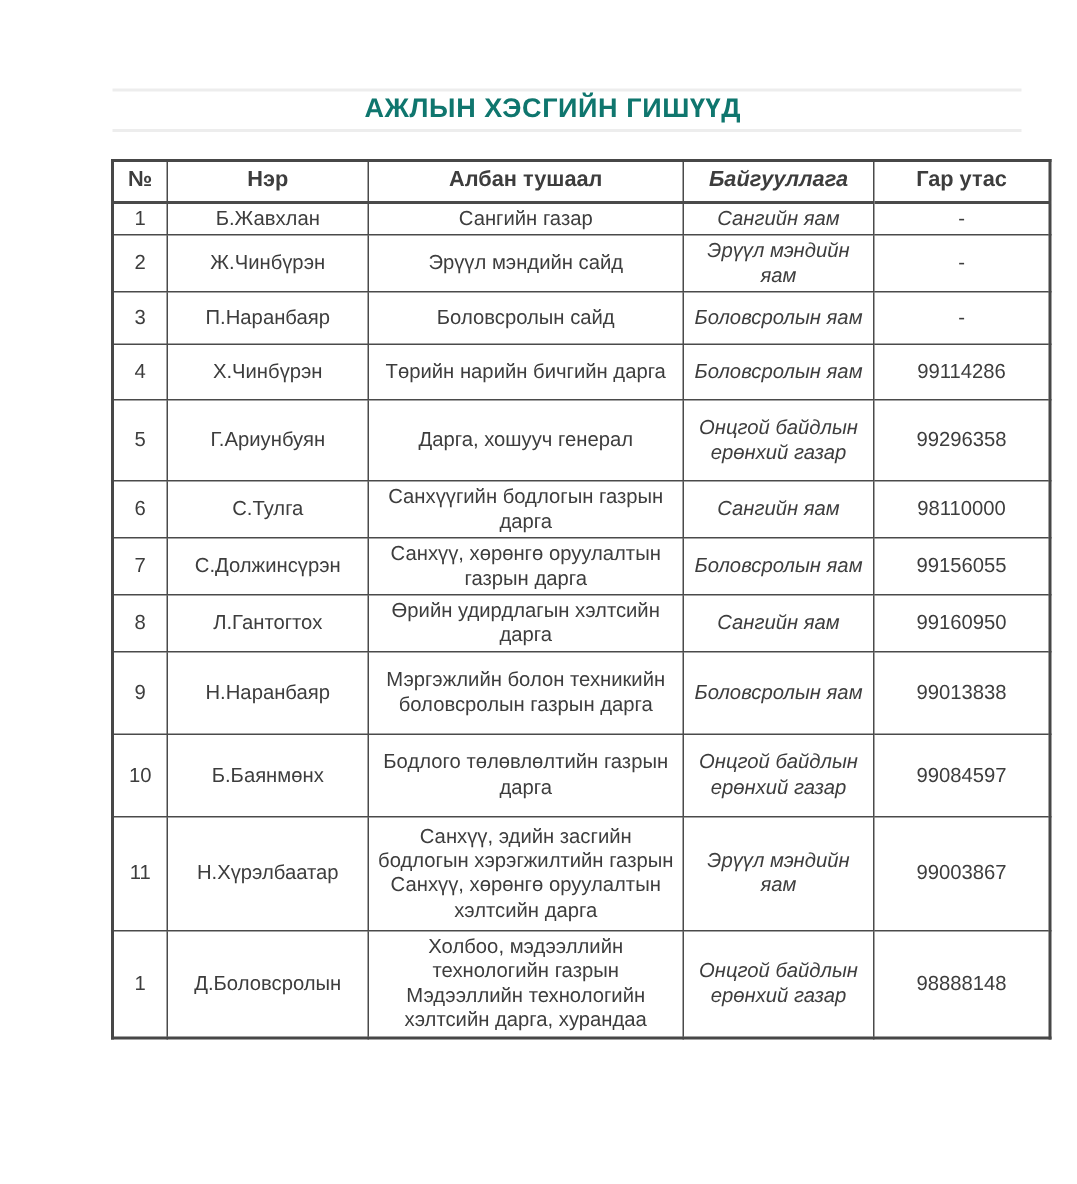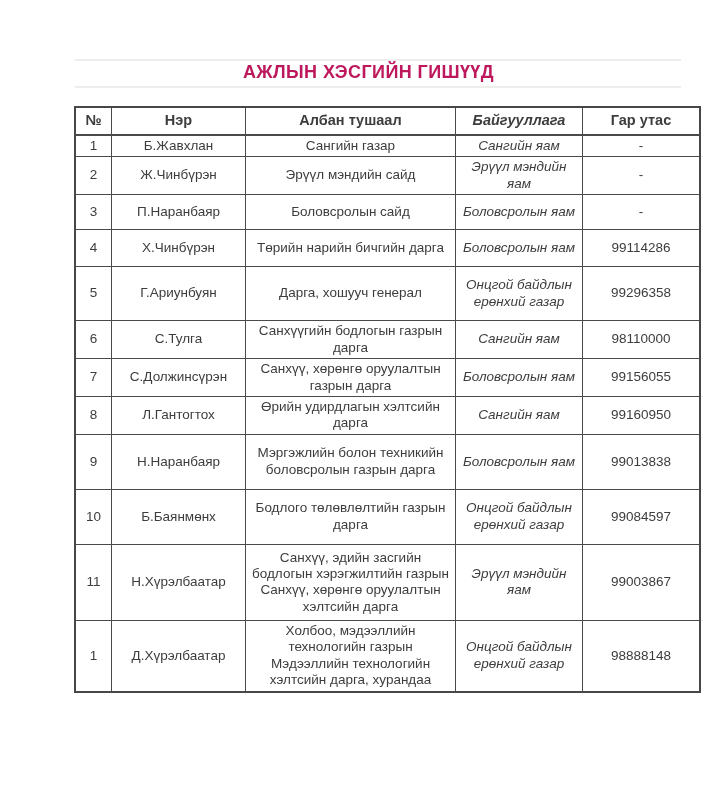--- a/index.html
+++ b/index.html
@@ -28,21 +28,21 @@
   .title {
     position: absolute;
     top: 62px;
     left: 74px;
     width: 589px;
     margin: 0;
     text-align: center;
     font-size: 18px;
     font-weight: bold;
     letter-spacing: 0.4px;
-    color: #be185d;
+    color: #0f766e;
     white-space: nowrap;
   }
   table.members {
     position: absolute;
     top: 106px;
     left: 74px;
     width: 589px;
     border-collapse: collapse;
     table-layout: fixed;
     border: 2px solid #474747;
@@ -174,20 +174,20 @@
         </tr>
         <tr>
           <td class="col-num">11</td>
           <td class="col-name">Н.Хүрэлбаатар</td>
           <td class="col-position">Санхүү, эдийн засгийн бодлогын хэрэгжилтийн газрын  Санхүү, хөрөнгө оруулалтын хэлтсийн дарга</td>
           <td class="col-organization">Эрүүл мэндийн яам</td>
           <td class="col-phone">99003867</td>
         </tr>
         <tr>
           <td class="col-num">1</td>
-          <td class="col-name">Д.Хүрэлбаатар</td>
+          <td class="col-name">Д.Боловсролын</td>
           <td class="col-position">Холбоо, мэдээллийн технологийн газрын Мэдээллийн технологийн хэлтсийн дарга, хурандаа</td>
           <td class="col-organization">Онцгой байдлын ерөнхий газар</td>
           <td class="col-phone">98888148</td>
         </tr>
       </tbody>
   </table>
 </div>
 
 </body></html>

